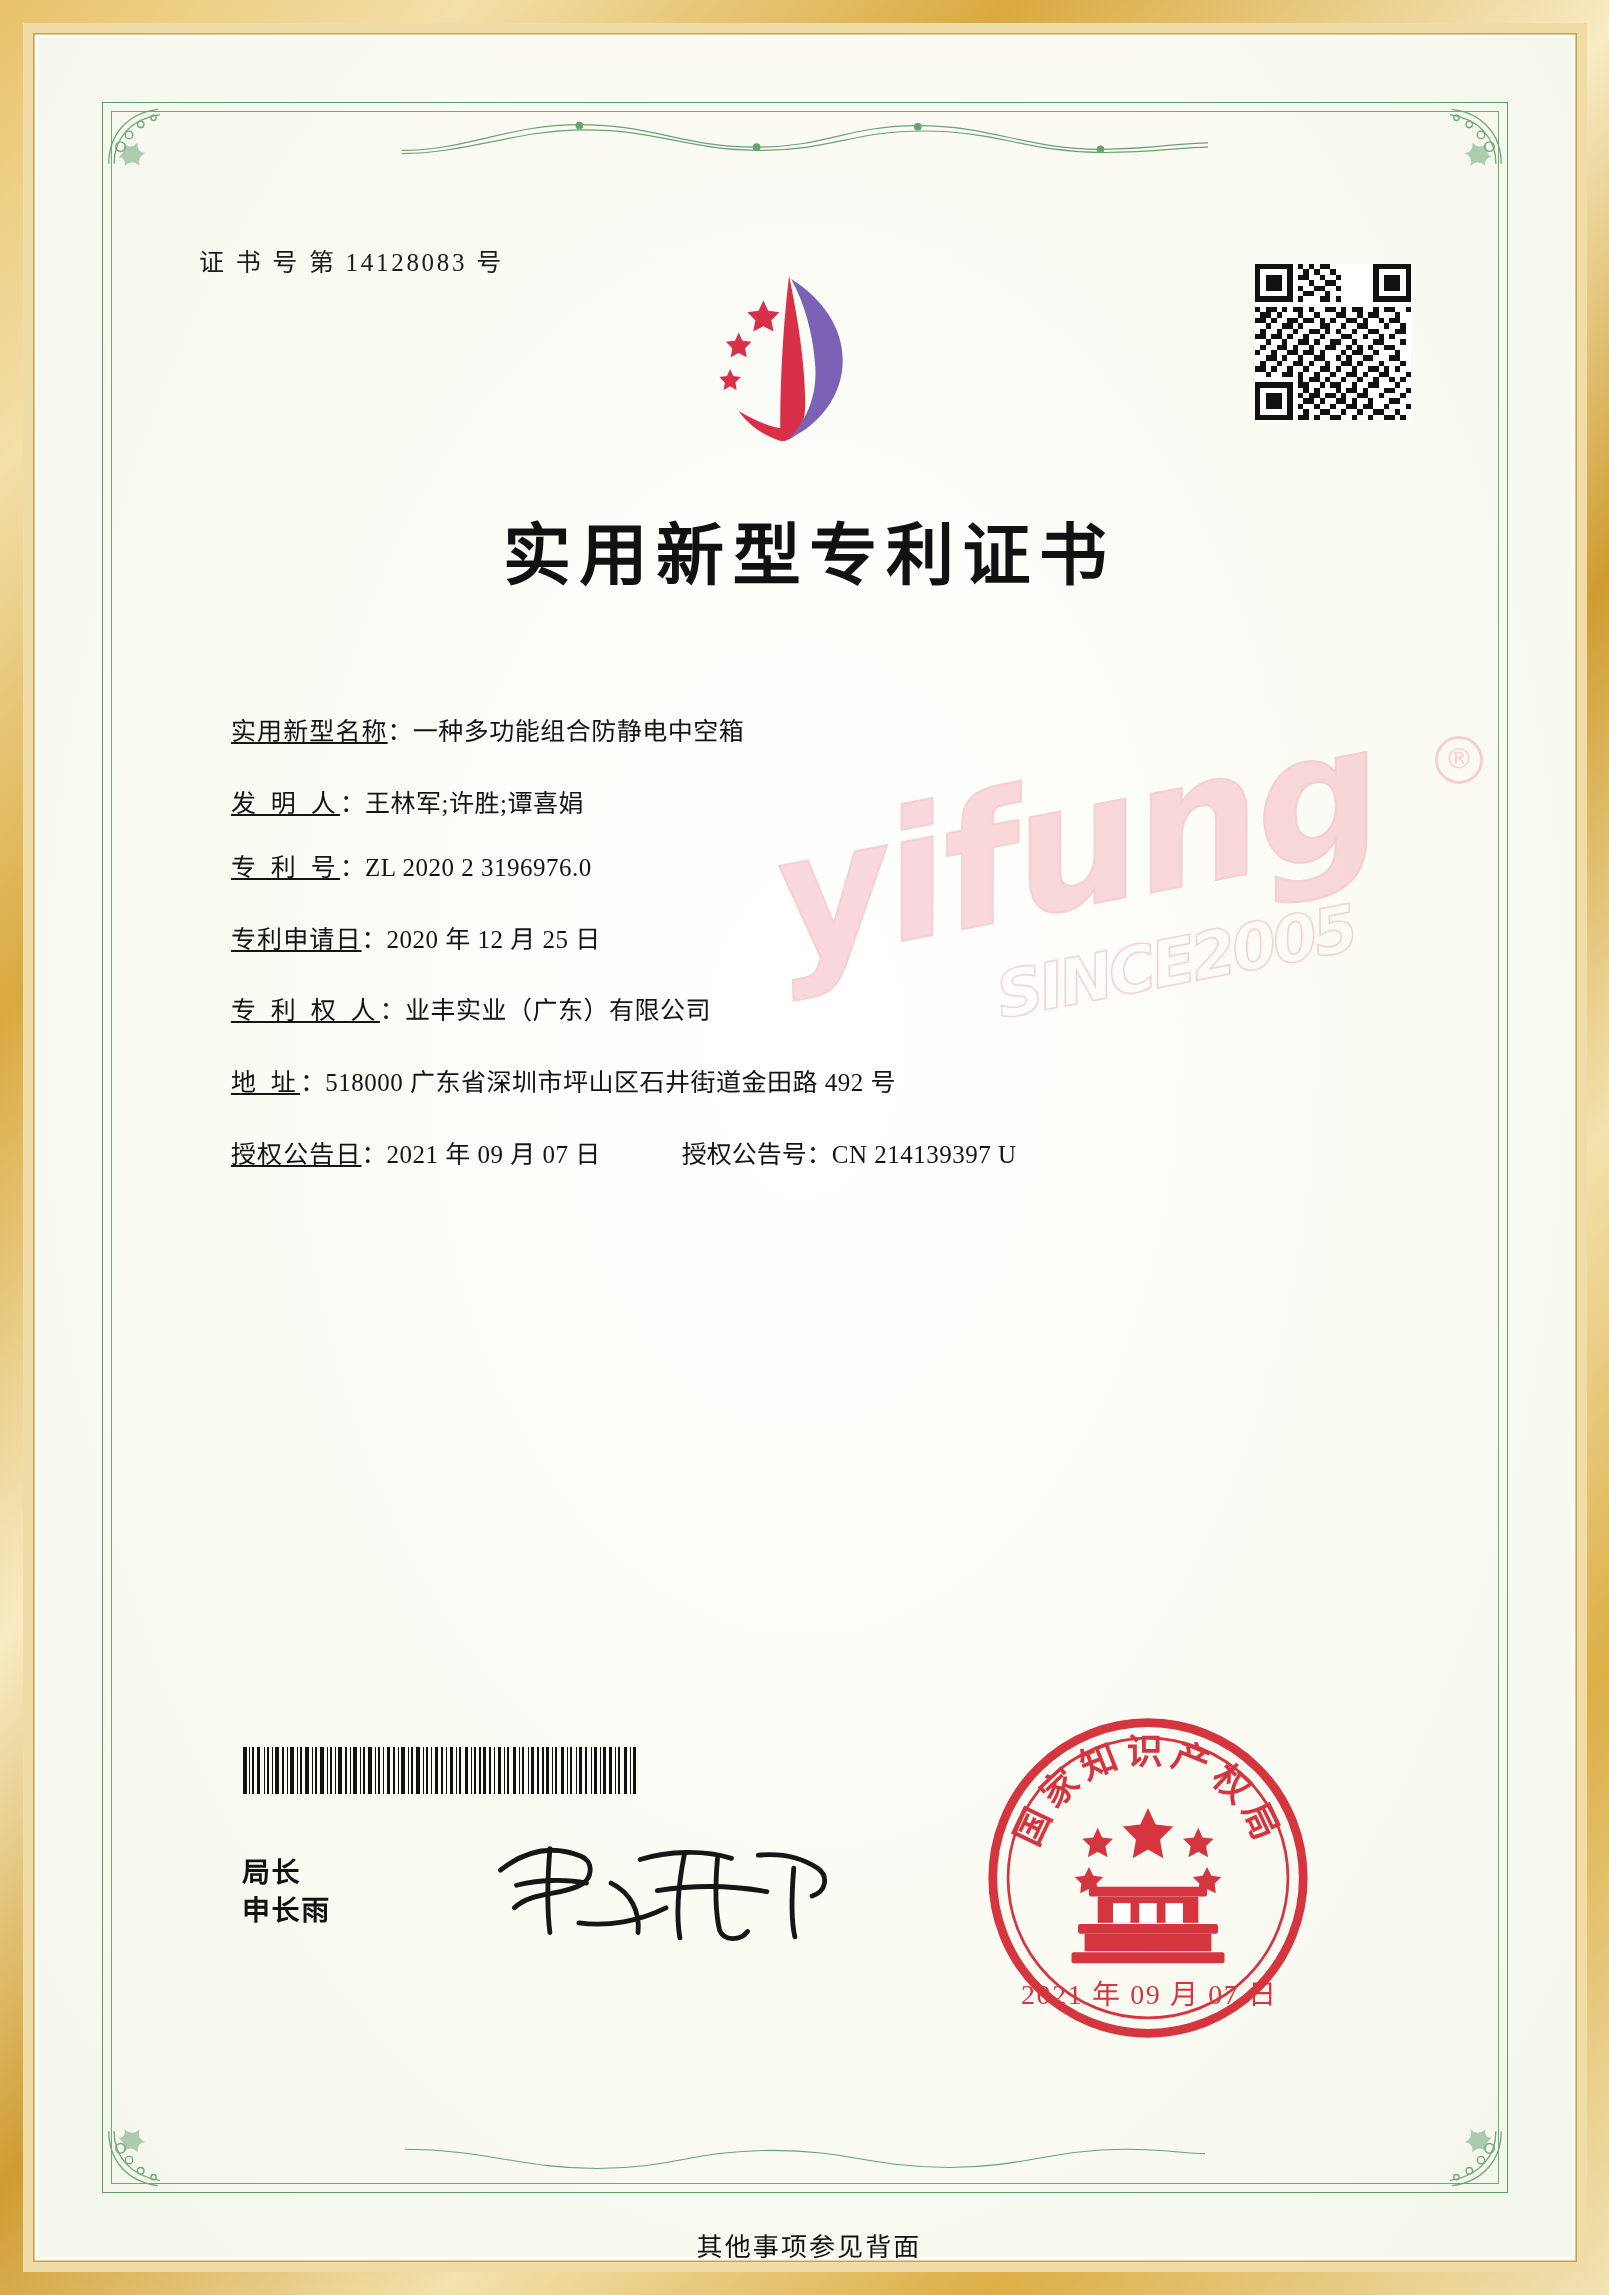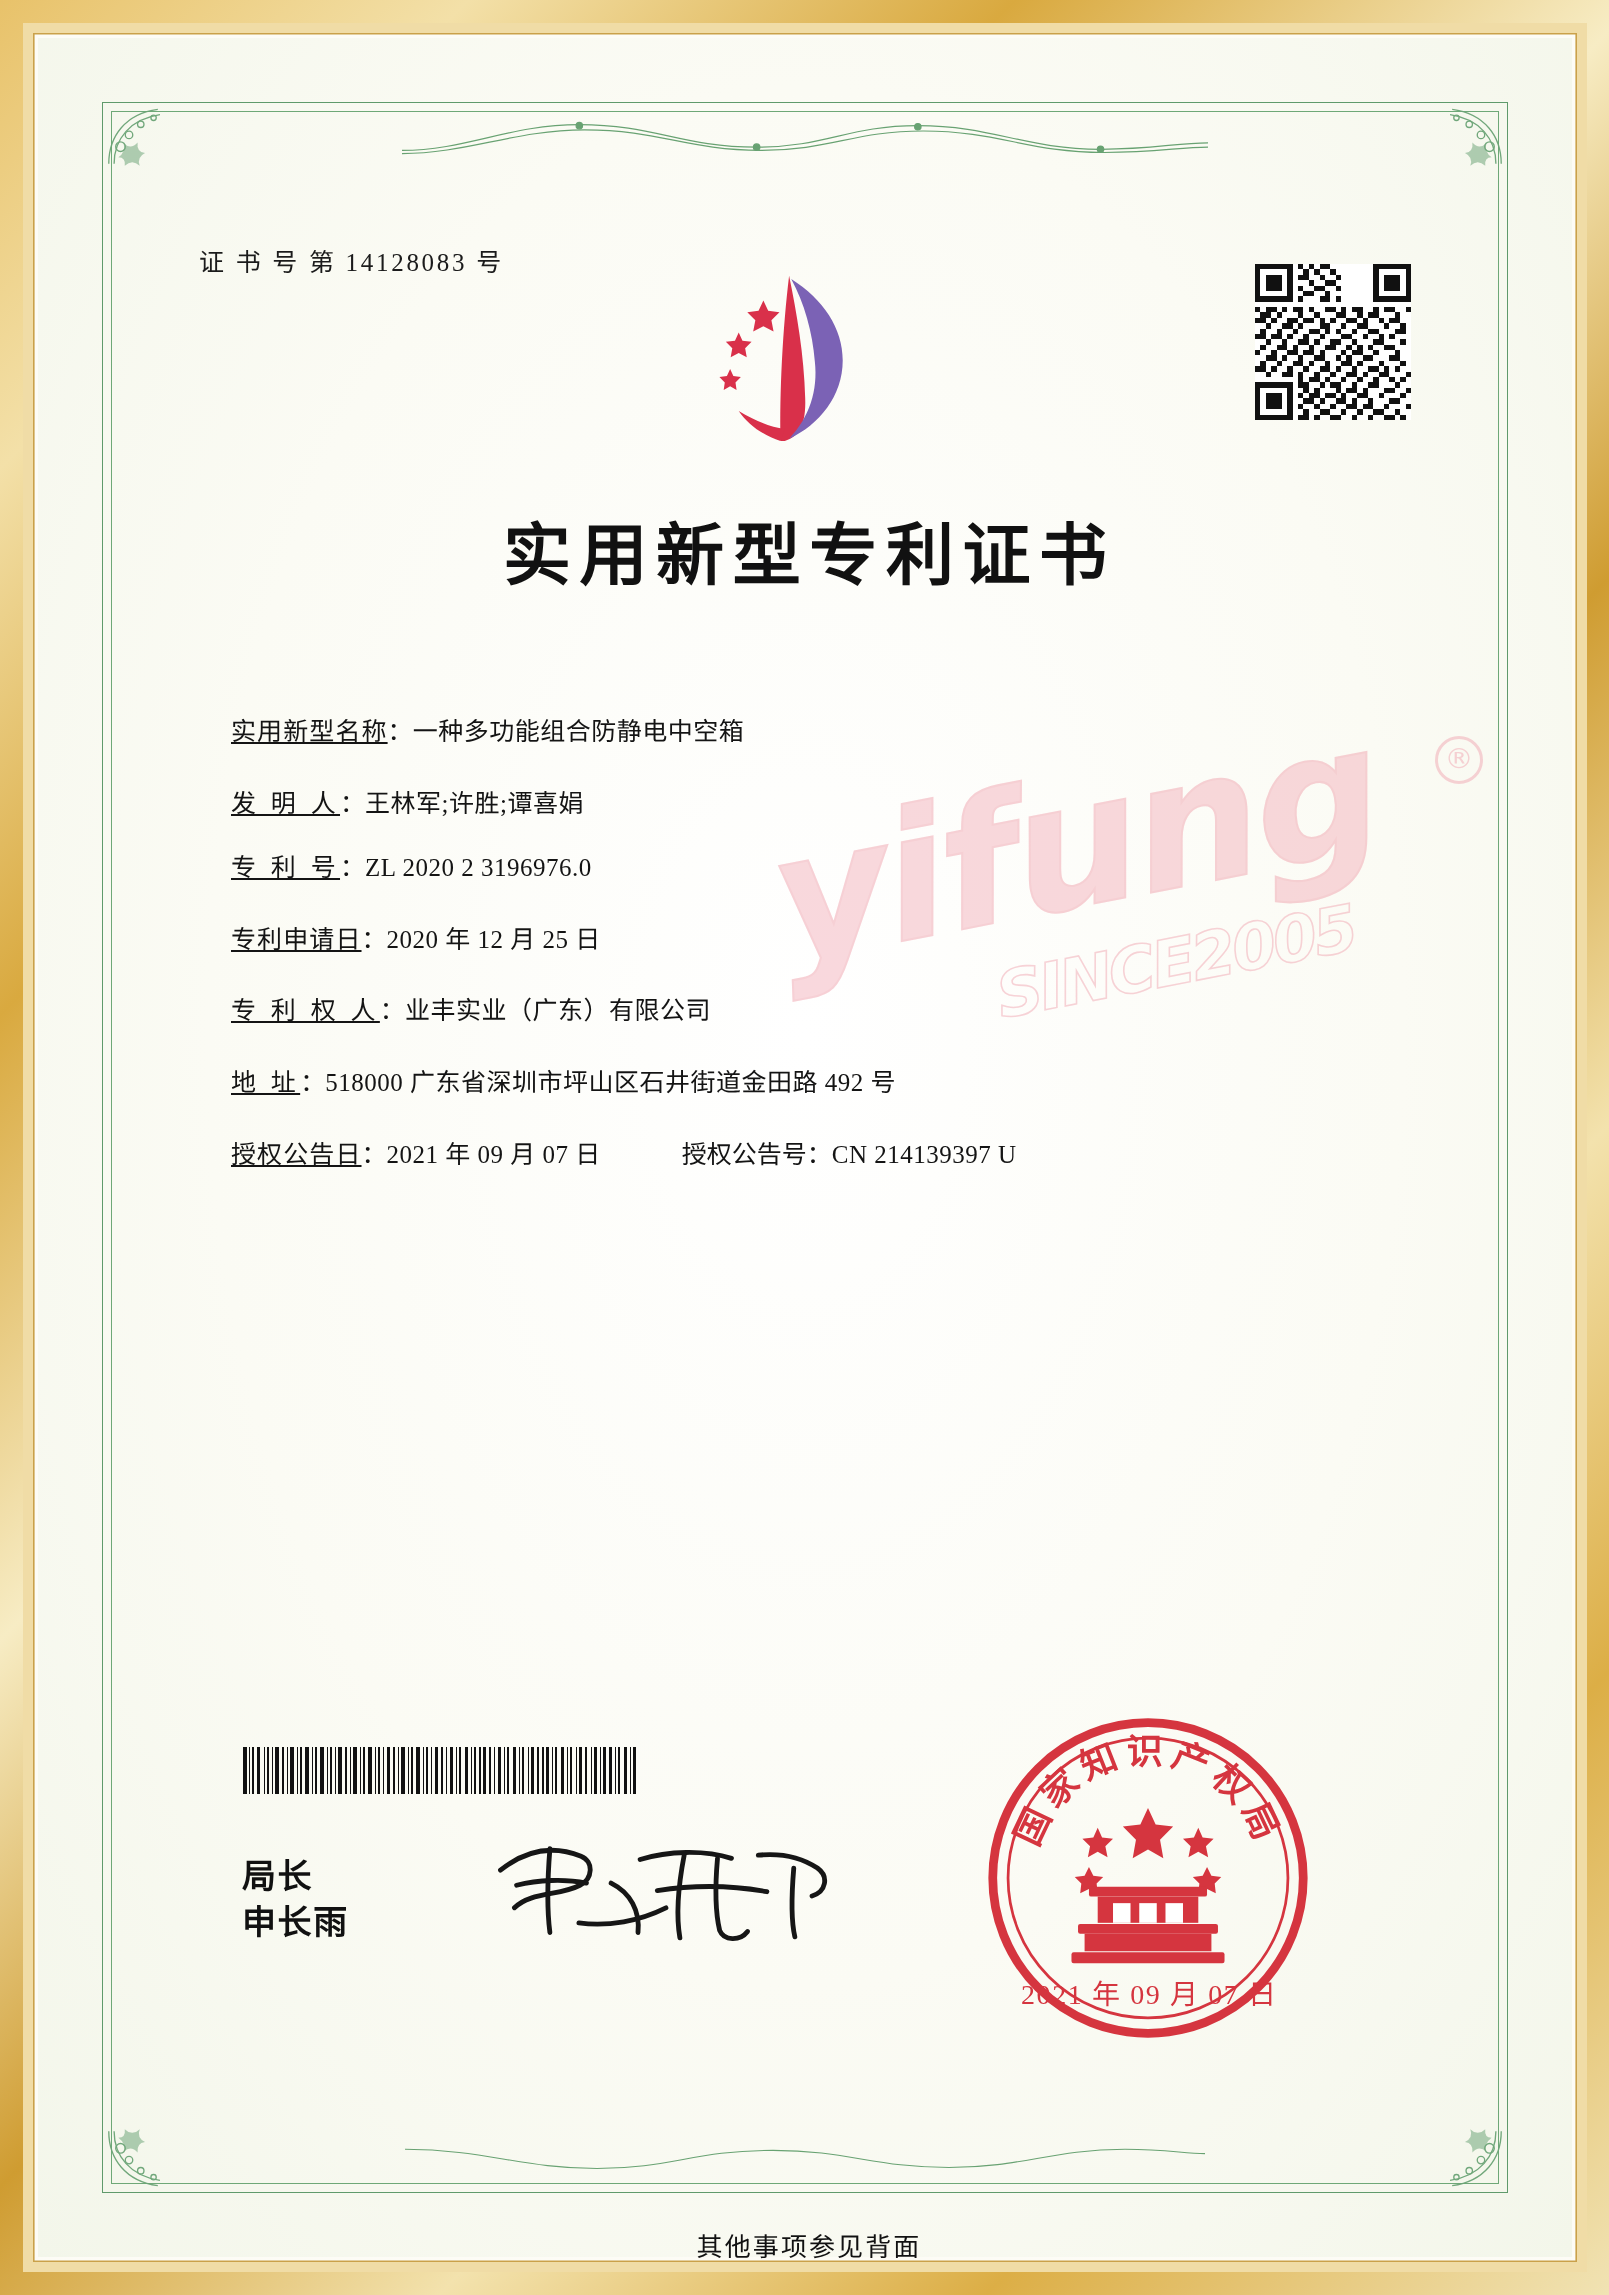--- a/index.html
+++ b/index.html
@@ -238,21 +238,21 @@
     width: 398px;
     height: 47px;
   }
   .barcode svg { width: 100%; height: 100%; display: block; }
 
   
   .sig-block {
     position: absolute;
     left: 204px;
     top: 1816px;
-    font-size: 34px;
+    font-size: 28px;
     line-height: 1.35;
     font-weight: bold;
     color: #111;
     letter-spacing: 1.6px;
   }
   .sig-hand {
     position: absolute;
     left: 441px;
     top: 1789px;
     width: 376px;

